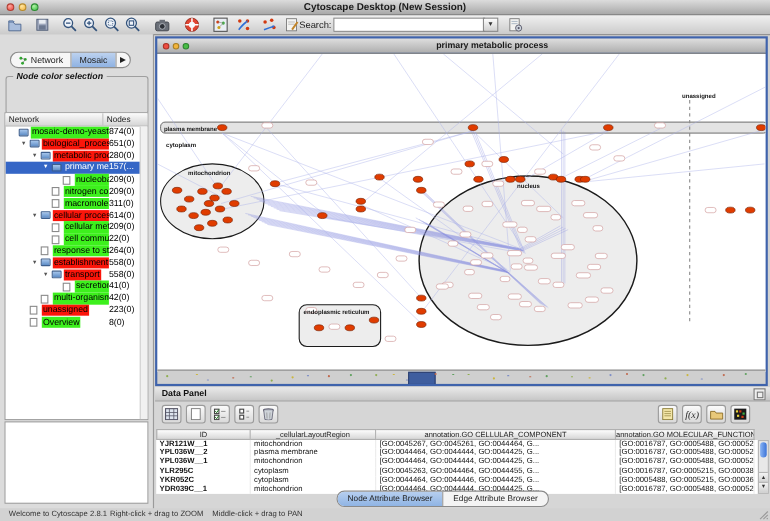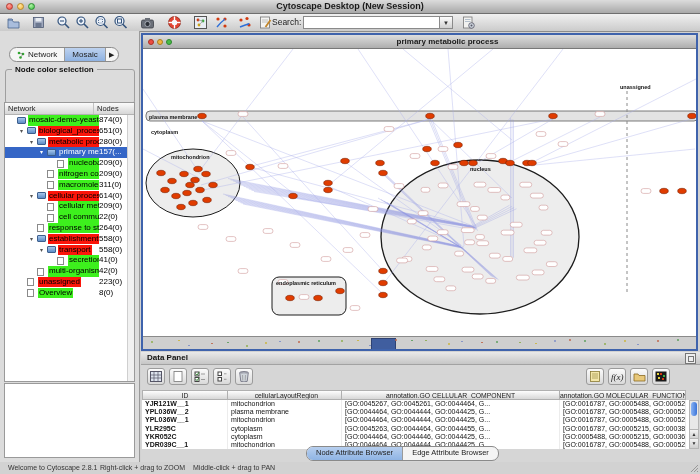--- a/index.html
+++ b/index.html
@@ -30,21 +30,21 @@
   .cp-title{position:absolute;left:7px;top:2px;font-size:8.5px;font-weight:bold;color:#111;}
   .float-ic{position:absolute;right:5px;top:2px;width:9px;height:9px;border:1px solid #777;background:#eee;}
   .float-ic:before{content:"";position:absolute;left:2px;top:2px;width:4px;height:4px;border:1px solid #777;}
   .tabgrp{position:absolute;top:16px;left:9px;display:flex;height:13px;border:1px solid #8b8b8b;
     border-radius:8px;overflow:hidden;background:#f6f6f6;}
   .tab{font-size:8px;line-height:13px;padding:0 7px;color:#222;display:flex;align-items:center;gap:3px;}
   .tab.sel{background:linear-gradient(#bdd2ef,#8fb2e2);}
   .tab+.tab{border-left:1px solid #9a9a9a;}
   .tab-arrow{width:12px;text-align:center;font-size:7px;line-height:13px;border-left:1px solid #9a9a9a;color:#222;}
   .netic{width:8px;height:8px;}
-  .groupbox{position:absolute;top:38px;left:5px;width:128px;height:33px;border:1px solid #9f9f9f;border-radius:3px;}
+  .groupbox{position:absolute;top:38px;left:5px;width:128px;height:33px;border:1px solid #9f9f9f;border-radius:3px;font-style:italic;}
   .grouplabel{position:absolute;top:-5px;left:6px;background:#dcdcdc;padding:0 3px;font-size:8px;font-weight:bold;color:#111;}
   .combo{position:absolute;top:6px;left:7px;right:7px;height:15px;border:1px solid #8e8e8e;border-radius:3px;
     background:linear-gradient(#ffffff,#d4d4d4);font-size:8px;line-height:15px;padding-left:8px;color:#111;box-sizing:border-box;}
   .combo-cap{position:absolute;right:0;top:0;bottom:0;width:13px;border-left:1px solid #8e8e8e;
     background:linear-gradient(#f2f2f2,#b9b9b9);border-radius:0 3px 3px 0;text-align:center;}
   .combo-cap span{display:block;font-size:4.5px;line-height:6px;color:#222;}
   .chkrow{position:absolute;top:57px;left:12px;display:flex;align-items:center;font-size:8.5px;color:#111;}
   .chk{width:9px;height:9px;border-radius:2px;background:linear-gradient(#74a9f3,#2d67cd);border:1px solid #2a57a8;
     color:#fff;font-size:8px;line-height:9px;text-align:center;margin-right:4px;box-sizing:border-box;}
   .treebox{position:absolute;top:71px;left:4px;right:4px;height:278px;background:#fff;border:1px solid #9a9a9a;}
@@ -79,21 +79,21 @@
   .ftl.grn{left:23px;background:#49bd46;border:1px solid #2f8530;}
   .f-canvas{position:absolute;left:2px;right:2px;top:16px;height:289px;background:#fff;overflow:hidden;}
   .f-nav{position:absolute;left:2px;right:2px;bottom:2px;height:12px;background:#cfcfcf;border-top:1px solid #8a8a8a;overflow:hidden;}
   .nav-vp{position:absolute;left:228px;top:1px;width:23px;height:10px;background:#34559c;border:1px solid #22376b;opacity:.92;}
   .nav-dot{position:absolute;width:2px;height:1.6px;border-radius:1px;}
   .rlabel{font-size:5.5px;font-weight:bold;fill:#111;font-family:"Liberation Sans",sans-serif;}
   
   .dp{position:absolute;left:141px;top:352px;width:559px;height:110px;background:#d6d6d6;}
   .dp-header{position:absolute;top:0;left:0;right:0;height:12px;background:linear-gradient(#e9e9e9,#c6c6c6);border-bottom:1px solid #a2a2a2;}
   .dp-title{position:absolute;left:6px;top:1px;font-size:8px;font-weight:bold;color:#111;}
-  .dp-toolbar{position:absolute;top:13px;left:0;right:12px;height:24px;}
+  .dp-toolbar{position:absolute;top:13px;left:0;right:0;height:24px;}
   .dbtn{position:absolute;top:3px;width:18px;height:17px;border:1px solid #9b9b9b;border-radius:3px;
     background:linear-gradient(#fbfbfb,#d9d9d9);box-sizing:border-box;}
   .dbtn svg{display:block;margin:2px auto 0;}
   .dt-head{position:absolute;top:38px;left:1px;display:flex;height:10px;}
   .hcell{box-sizing:border-box;border:1px solid #b0b0b0;border-left:none;background:linear-gradient(#fdfdfd,#d7d7d7);
     font-size:6.8px;line-height:9px;text-align:center;overflow:hidden;white-space:nowrap;color:#222;}
   .hcell:first-child{border-left:1px solid #b0b0b0;}
   .dt-rows{position:absolute;top:48px;left:1px;right:11px;height:49px;background:#fff;overflow:hidden;}
   .drow{display:flex;height:8.2px;font-size:7px;line-height:8.2px;white-space:nowrap;}
   .dcell{box-sizing:border-box;padding-left:3px;overflow:hidden;border-right:1px solid #ececec;color:#111;}

